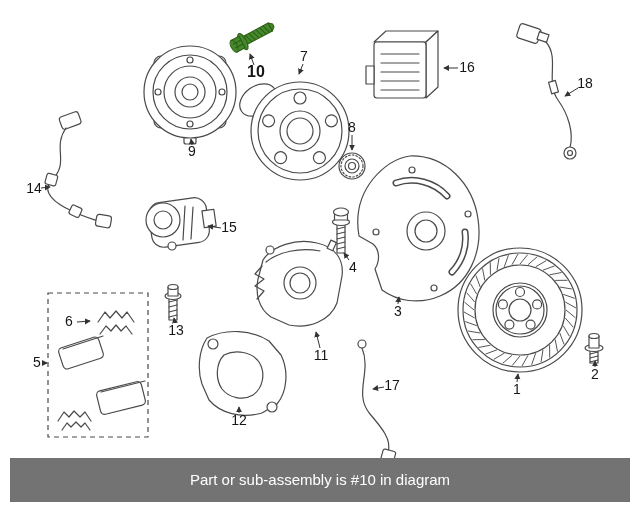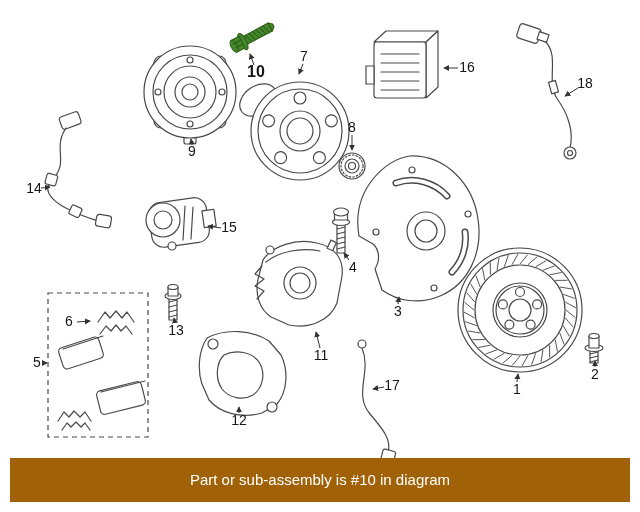--- a/index.html
+++ b/index.html
@@ -299,16 +299,16 @@
     <text class="callout" x="239" y="421">12</text>
     <text class="callout" x="176" y="331">13</text>
     <text class="callout" x="34" y="189">14</text>
     <text class="callout" x="229" y="228">15</text>
     <text class="callout" x="467" y="68">16</text>
     <text class="callout" x="392" y="386">17</text>
     <text class="callout" x="585" y="84">18</text>
   </g>
 </svg>
 
-<div class="banner" style="background: #a16207; color: rgb(255, 255, 255);">
+<div class="banner" style="background: #737373; color: rgb(255, 255, 255);">
   <div class="banner-line">Part or sub-assembly is #10 in diagram</div>
 </div>
 </div>
 
 </body></html>

